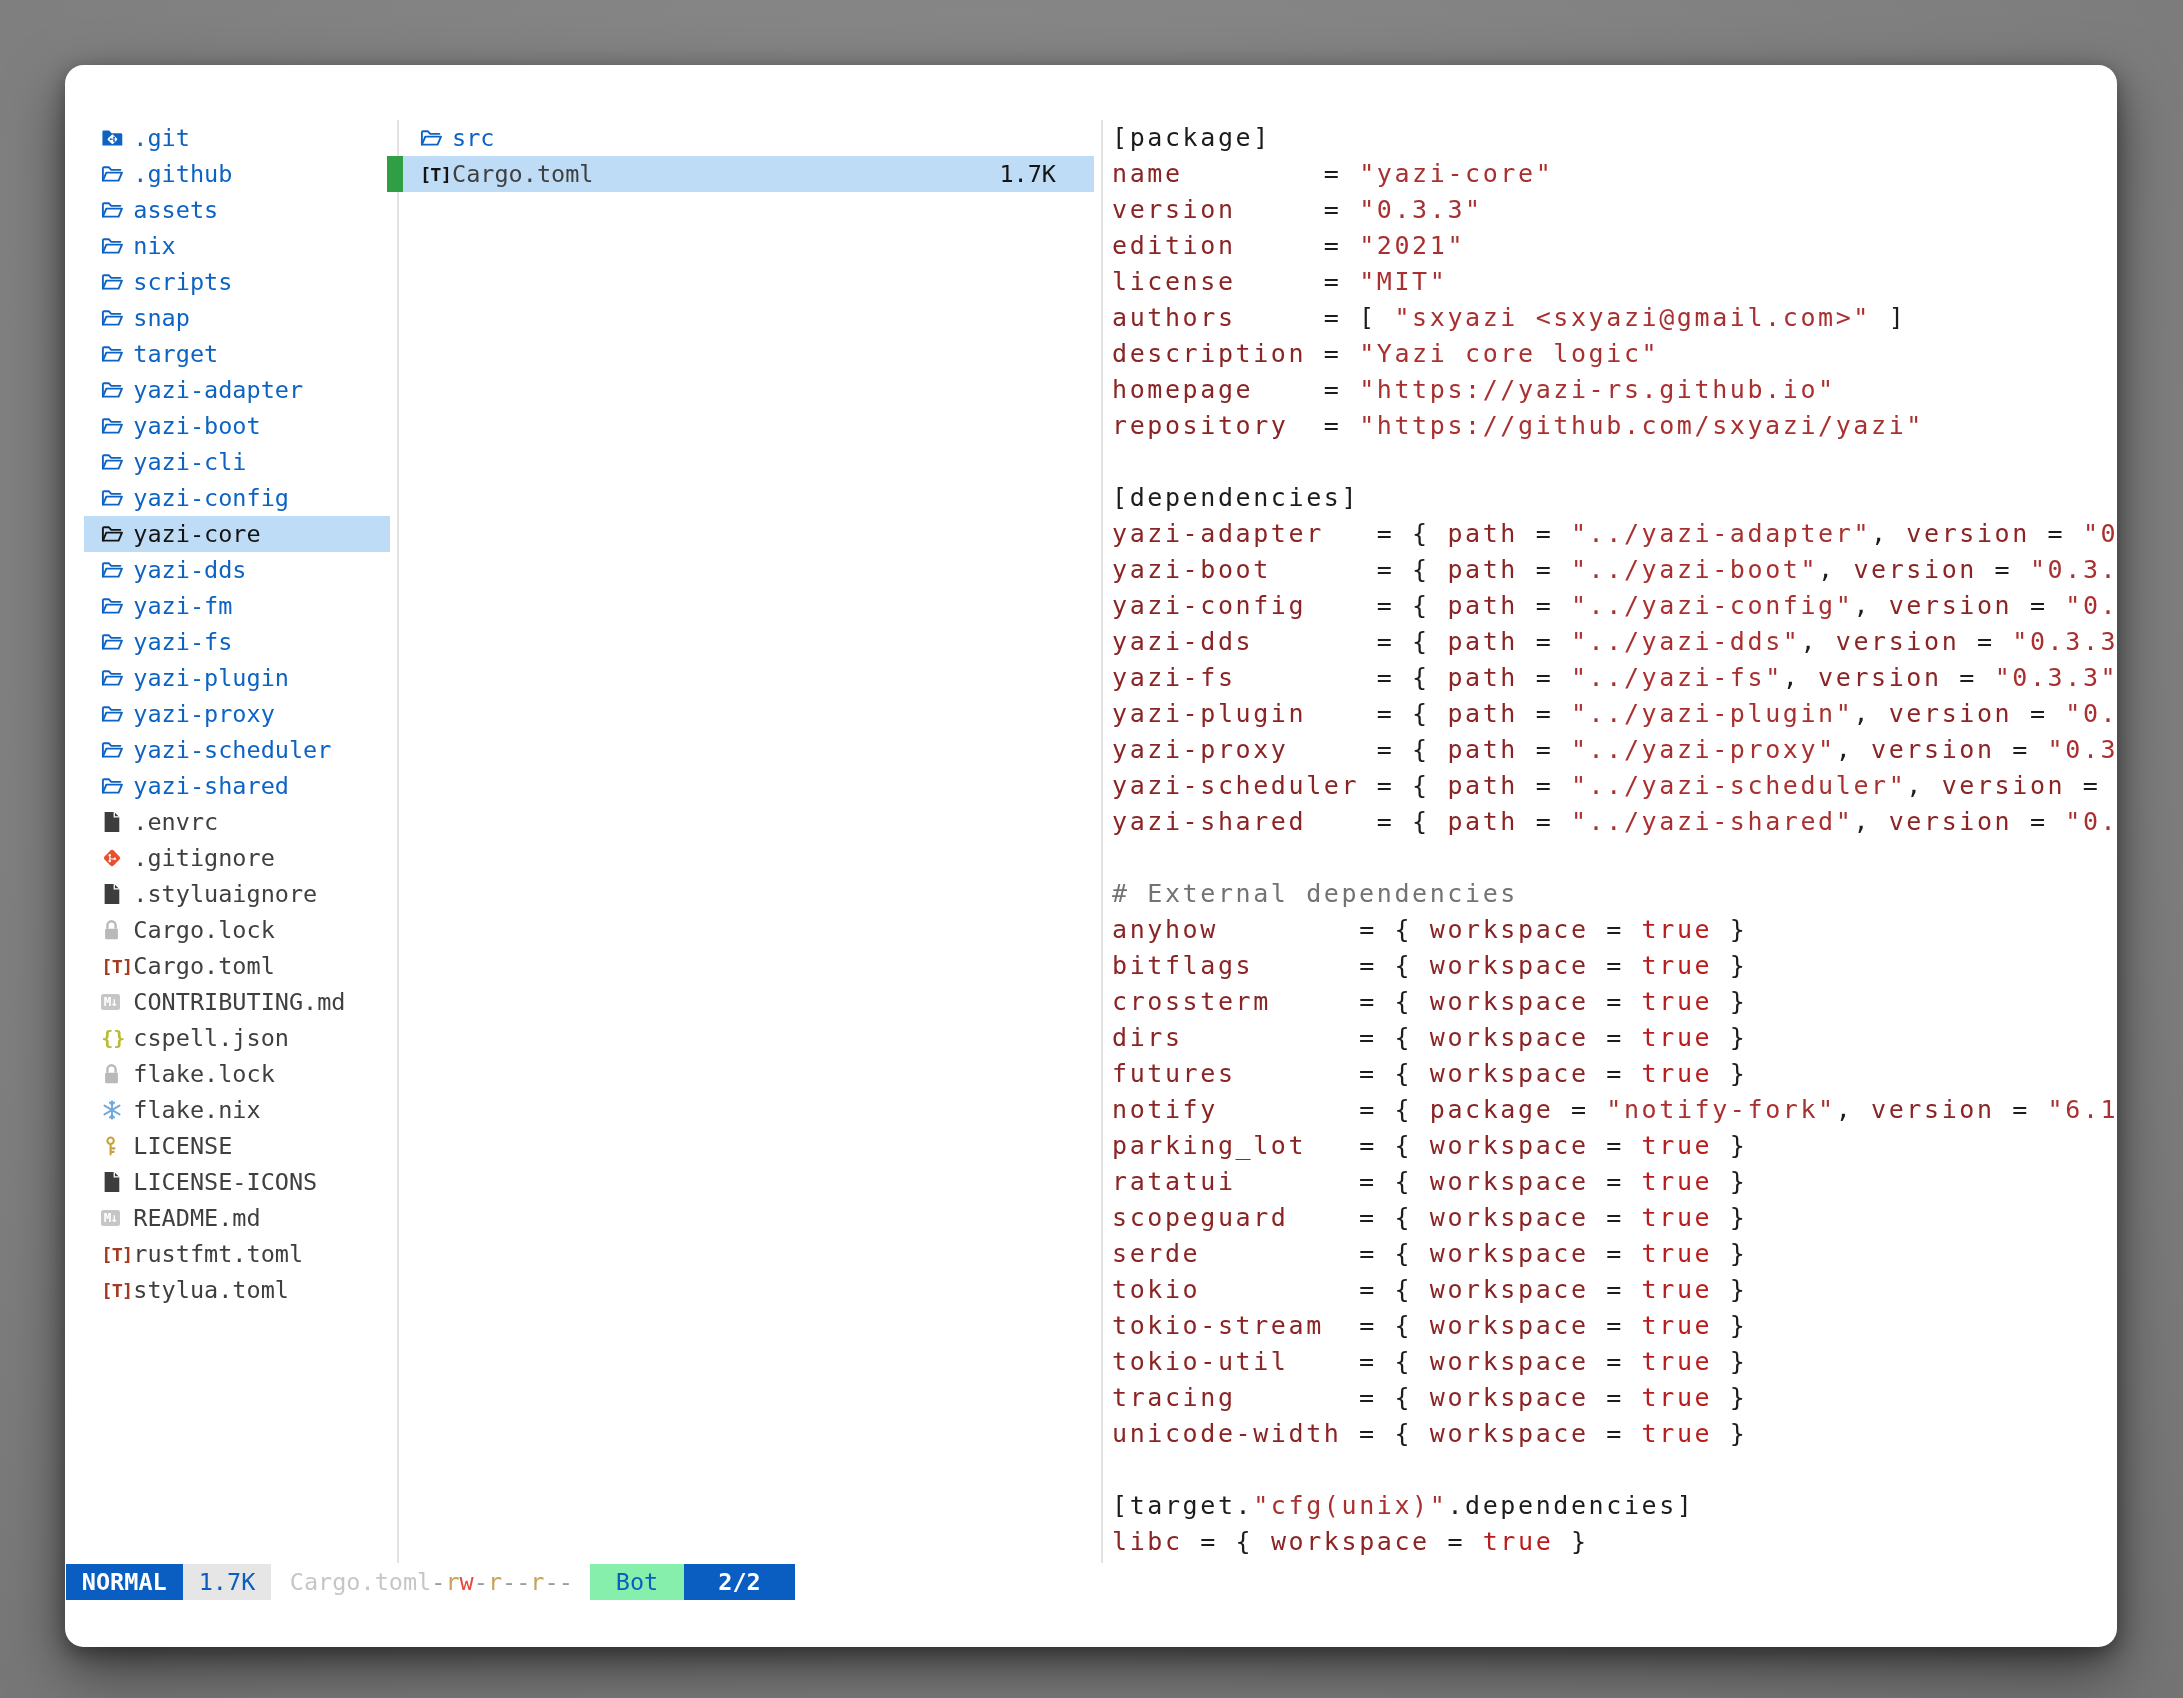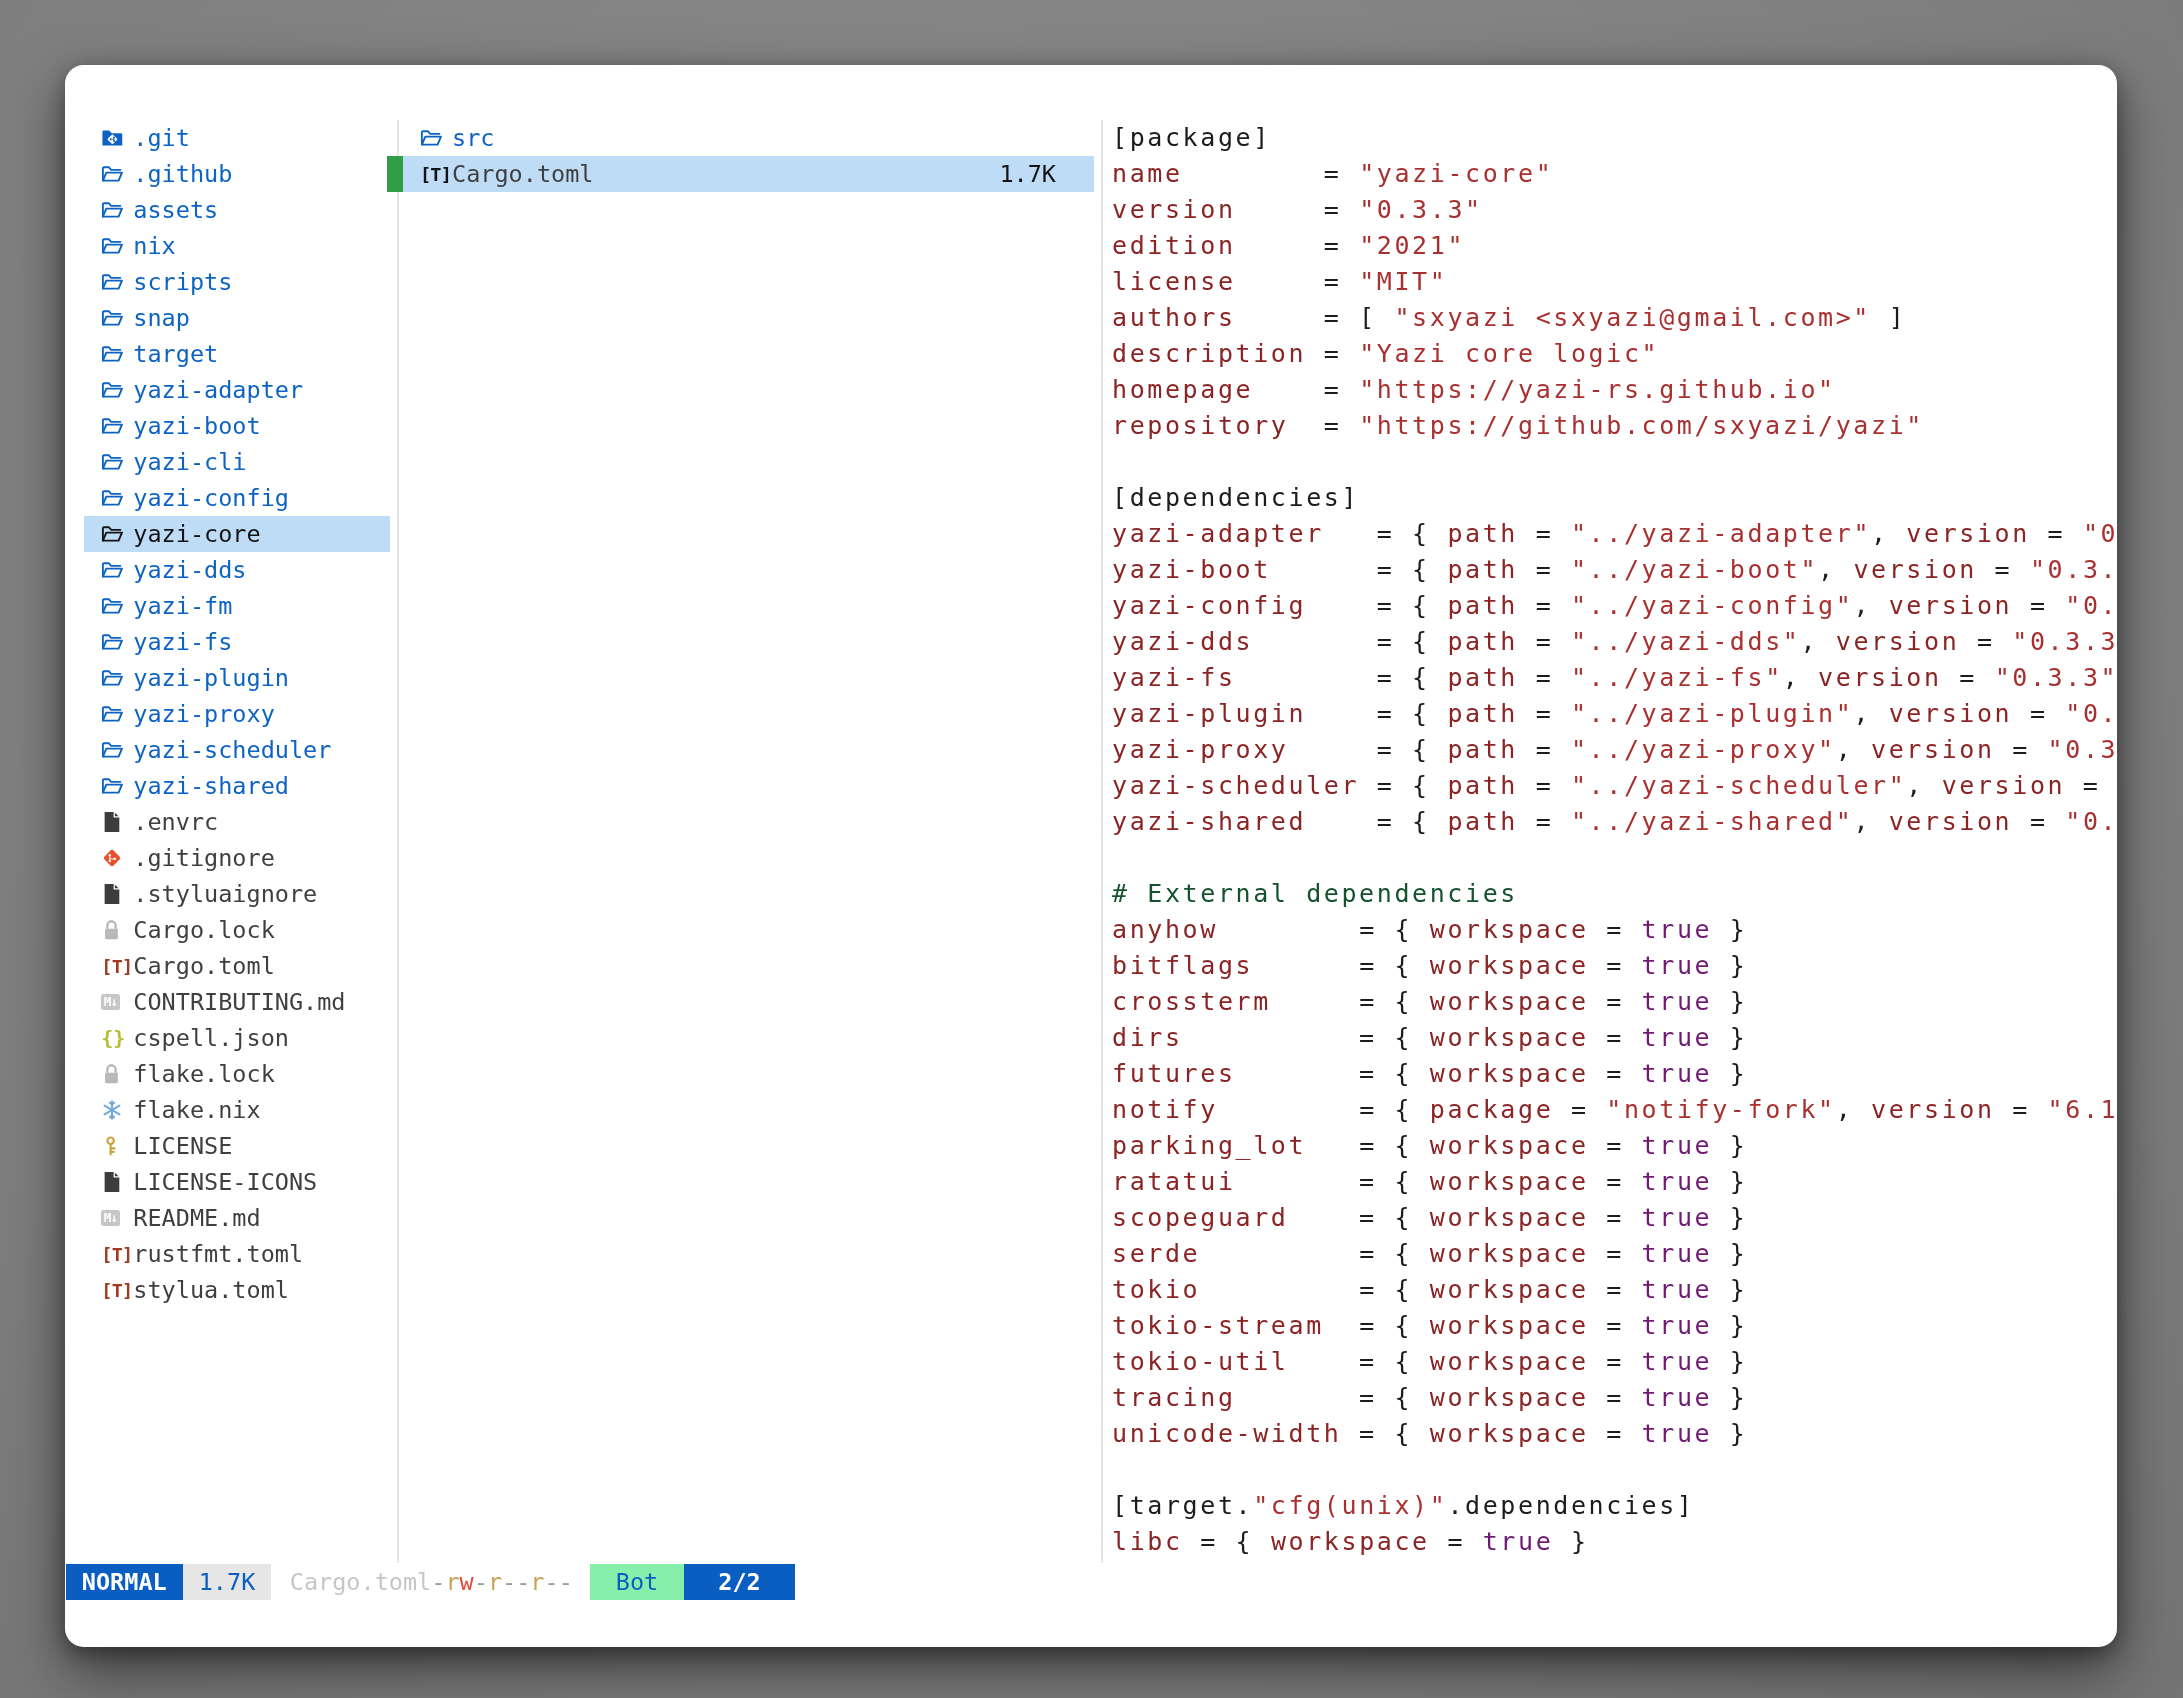--- a/index.html
+++ b/index.html
@@ -34,22 +34,22 @@
   .row.selected .label{color:#141414;}
 
   .mrow{height:36px;display:flex;align-items:center;padding-left:33px;font-size:23.5px;white-space:pre;overflow:hidden;}
   .mrow.selected{background:linear-gradient(90deg,#2f9e44 0 16px,#bfdcf7 16px 100%);}
   .mrow .msize{margin-left:auto;padding-right:38px;color:#141414;}
 
   .pline{height:36px;line-height:36px;font-size:25px;letter-spacing:2.6px;white-space:pre;overflow:hidden;}
   .seg-p{color:#1c1c1c;}
   .seg-k{color:#8b2424;}
   .seg-s{color:#a93030;}
-  .seg-c{color:#14532d;margin-top:44px;}
-  .seg-b{color:#701a75;}
+  .seg-c{color:#737373;margin-top:44px;}
+  .seg-b{color:#b91c1c;}
 
   
   .ticon{font-size:18.5px;font-weight:bold;letter-spacing:-0.8px;color:#a23b22;}
   .row.selected .ticon,.mrow.selected .ticon{color:#141414;}
   .jicon{font-size:20px;font-weight:bold;color:#b9bb35;}
   .mdicon{background:#c6c6c6;color:#ffffff;font-size:12.6px;font-weight:bold;
           border-radius:2.5px;padding:1.7px 2.5px;line-height:1;letter-spacing:-0.8px;}
 
   
   .statusbar{

